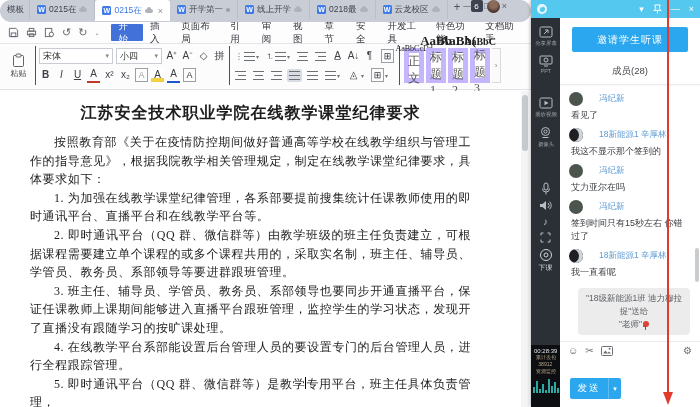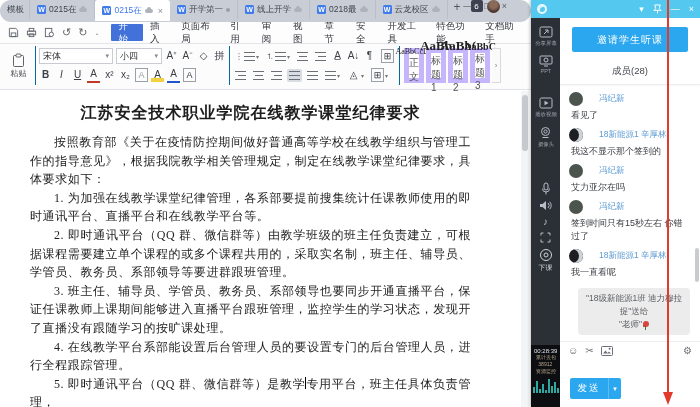--- a/index.html
+++ b/index.html
@@ -65,21 +65,21 @@
   .bullet-dots { font-size:8px; color:#555; }
 
   
   .style-gallery { display:flex; align-items:stretch; padding:2px 0 2px 4px; flex:1; }
   .style-cell { border:5px solid #c4b5fd; background:#fff; margin-right:2px; width:20px;
     display:flex; flex-direction:column; align-items:center; justify-content:center; }
   .style-cell .sample { font-size:8px; color:#222; font-family:"Liberation Serif", serif; }
   .style-cell.h1 .sample { font-size:13px; font-weight:bold; }
   .style-cell.h2 .sample { font-size:13px; font-weight:bold; }
   .style-cell.h3 .sample { font-size:10px; font-weight:bold; }
-  .style-cell .slbl { font-size:10px; color:#555; }
+  .style-cell .slbl { font-size:12px; color:#555;font-family:Liberation Serif, serif; }
   .style-scroll { width:9px; display:flex; align-items:center; justify-content:center; font-size:8px; color:#888;
     border:1px solid #d8dadd; border-left:none; background:#fafafa; }
 
   
   .doc-area { position:absolute; left:0; top:91px; width:519px; height:316px; background:#fff; overflow:hidden; }
   .doc-page { padding:8px 48px 0 30px; font-family:"Liberation Serif", serif; color:#1d1d1d; }
   .doc-title { text-align:center; font-size:16px; font-weight:bold; letter-spacing:1px; margin:4px 0 9px; }
   .doc-page p { font-size:12px; line-height:18.6px; text-indent:2em; text-align:justify; letter-spacing:0.6px; }
   .caret { display:inline-block; width:1px; height:12px; background:#000; vertical-align:-1px; }
   .doc-scrollbar { position:absolute; right:2px; top:91px; width:8px; height:316px; background:#f3f4f5; }

